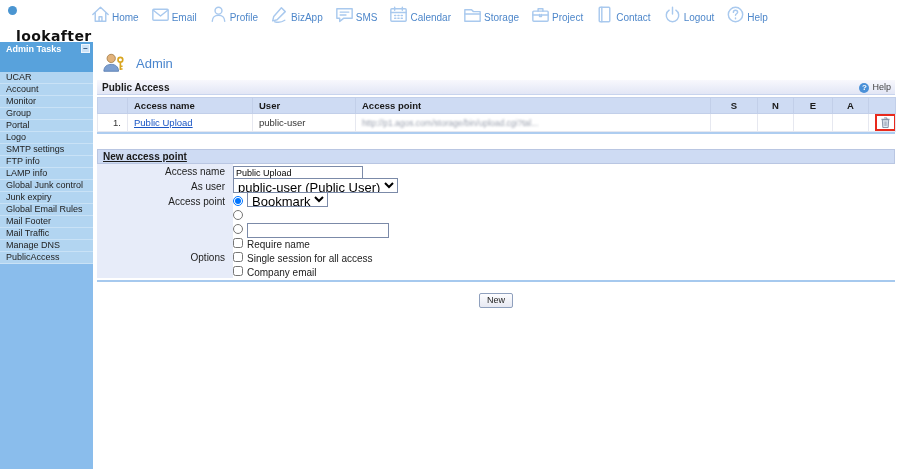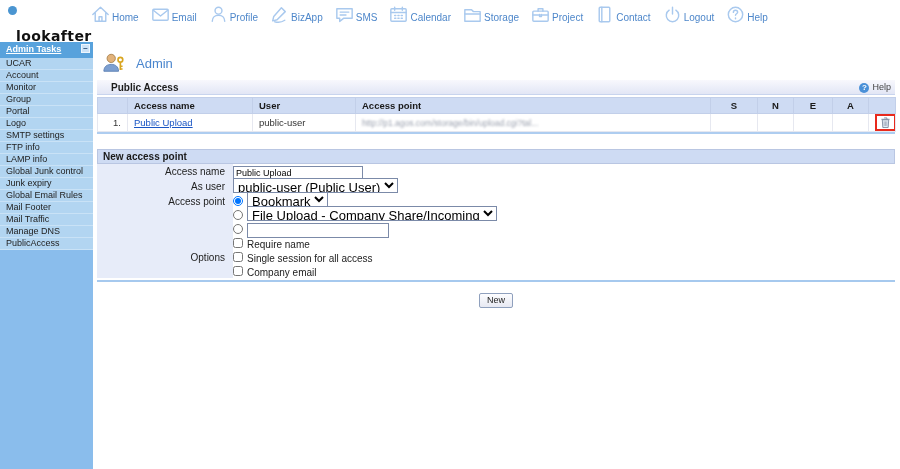--- a/index.html
+++ b/index.html
@@ -10,35 +10,35 @@
   .dot{position:absolute;left:8px;top:6px;width:9px;height:9px;border-radius:50%;background:#4a95d1;}
   .logo{position:absolute;left:16px;top:14px;font-family:"DejaVu Sans",sans-serif;
     font-weight:bold;font-size:14px;color:#111;letter-spacing:.4px;margin-top:14px;}
   .nav{position:absolute;left:84px;top:3px;display:flex;align-items:flex-start;}
   .nav-item{display:flex;flex-direction:row;align-items:center;padding:0 5px;cursor:pointer;}
   .nav-item svg{width:23px;height:23px;fill:none;stroke:#a9c9ee;stroke-width:1.5;
     stroke-linecap:round;stroke-linejoin:round;}
   .nav-label{font-size:10px;color:#4e87ca;margin-top:1px;}
   
   .sidebar{position:absolute;left:0;top:42px;width:93px;height:427px;background:#8abdec;}
-  .side-header{height:16px;background:#58a2dc;color:#fff;font-weight:bold;font-size:9px;
-    line-height:14px;padding-left:6px;position:relative;text-decoration:underline;}
+  .side-header{height:30px;background:#58a2dc;color:#fff;font-weight:bold;font-size:9px;
+    line-height:14px;padding-left:6px;position:relative;}
   .collapse{position:absolute;right:3px;top:2px;width:9px;height:9px;background:#cde3f7;
     border:1px solid #eef6fd;color:#33557a;font-size:8px;line-height:8px;text-align:center;
     box-sizing:border-box;cursor:pointer;}
   .side-item{height:11px;line-height:11px;background:#b2d5f1;border-bottom:1px solid #c9e2f6;
     font-size:9px;color:#222;padding-left:6px;cursor:pointer;white-space:nowrap;overflow:hidden;}
   
   .main{position:absolute;left:93px;top:42px;width:807px;height:427px;background:#fff;}
   .admin-title{margin:10px 0 0 7px;height:22px;display:flex;align-items:center;}
   .admin-icon svg{width:27px;height:22px;display:block;}
   .admin-text{font-size:13px;color:#4a86ce;margin-left:9px;}
   .section-bar{margin:6px 0 0 4px;width:798px;height:15px;box-sizing:border-box;
     background:linear-gradient(#f8f8fd,#e2e6f5);border-bottom:1px solid #c8d4ee;
-    font-size:10px;font-weight:bold;color:#1c1c1c;line-height:15px;padding-left:14px;position:relative;}
+    font-size:10px;font-weight:bold;color:#1c1c1c;line-height:15px;padding-left:5px;position:relative;}
   .help{position:absolute;right:4px;top:0;font-weight:normal;font-size:9px;color:#444;
     display:flex;align-items:center;height:15px;cursor:pointer;}
   .help-ico{font-style:normal;display:inline-block;width:10px;height:10px;border-radius:50%;
     background:#4a90d8;color:#fff;font-size:8px;font-weight:bold;line-height:10px;
     text-align:center;margin-right:3px;}
   
   .pa-table{margin:2px 0 0 4px;border-collapse:collapse;table-layout:fixed;width:798px;
     border:1px solid #b9c6e2;}
   .pa-table th{background:#cedbf3;font-size:9.5px;font-weight:bold;color:#1a1a1a;
     text-align:left;height:15px;padding:0 6px;border:1px solid #c2cfe9;}
@@ -47,21 +47,21 @@
   .pa-table .c{text-align:center;}
   .pa-table .r{text-align:right;}
   a.rowlink{color:#1a56c4;text-decoration:underline;cursor:pointer;}
   .blurtxt{color:#9aa0ae;font-size:8.5px;filter:blur(1.3px);}
   .redbox{display:inline-block;border:2px solid #e8291c;padding:0 3px;line-height:0;}
   .redbox svg{width:11px;height:13px;vertical-align:middle;}
   .table-underline{margin-left:4px;width:798px;height:2px;background:#aecdf0;}
   
   .newbar{margin:15px 0 0 4px;width:798px;height:15px;box-sizing:border-box;background:#cedbf3;
     border:1px solid #b9c6e2;font-size:10px;font-weight:bold;color:#1a1a1a;
-    line-height:13px;padding-left:5px;}
+    line-height:13px;padding-left:5px;text-decoration:underline;}
   .form{margin-left:4px;width:798px;
     background:linear-gradient(to right,#e7ecf9 0,#e7ecf9 136px,#fff 136px);}
   .frow{display:flex;align-items:center;}
   .h15{height:15px}.h14{height:14px}
   .flabel{width:136px;box-sizing:border-box;text-align:right;padding-right:8px;
     font-size:10px;color:#222;flex:none;}
   .fld input[type=text]{height:13px;font-size:9px;border:1px solid #7b8aa8;padding:0 2px;
     font-family:"Liberation Sans",sans-serif;}
   .fld select{height:15px;font-size:13px;border:1px solid #7b8aa8;background:#fff;
     font-family:"Liberation Sans",sans-serif;}
@@ -265,23 +265,21 @@
       </select></span>
     </div>
     <div class="frow h14">
       <span class="flabel">Access point</span>
       <span class="fld"><input type="radio" name="ap" checked="" style=""><select>
         <option>Bookmark</option>
       </select></span>
     </div>
     <div class="frow h14">
       <span class="flabel"></span>
-      <span class="fld"><input type="radio" name="ap" style=""><select>
-        <option>File Upload - Company Share/Incoming</option>
-      </select></span>
+      <span class="fld"><input type="radio" name="ap" style=""></span>
     </div>
     <div class="frow h14">
       <span class="flabel"></span>
       <span class="fld"><input type="radio" name="ap" style=""><input type="text" style="width: 136px;" value=""></span>
     </div>
     <div id="option-rows">
         <div class="frow h14">
           <span class="flabel"></span>
           <span class="fld"><input type="checkbox" style=""><span class="optlabel">Require name</span></span>
         </div>

